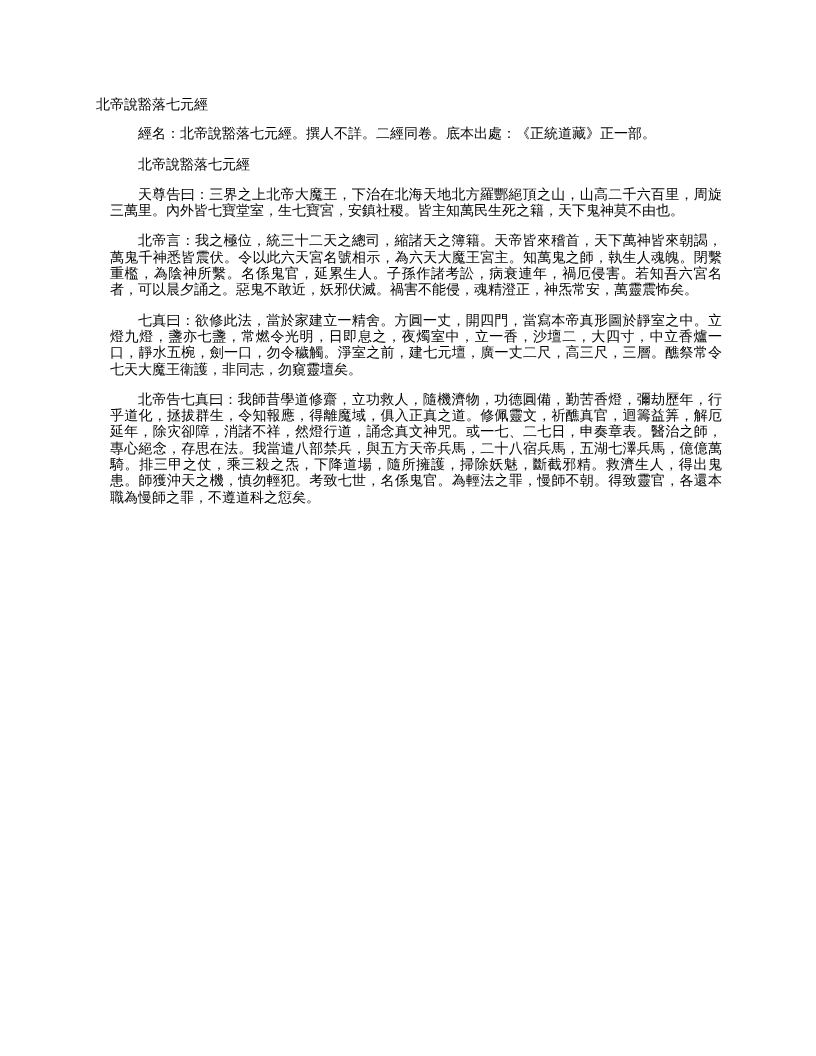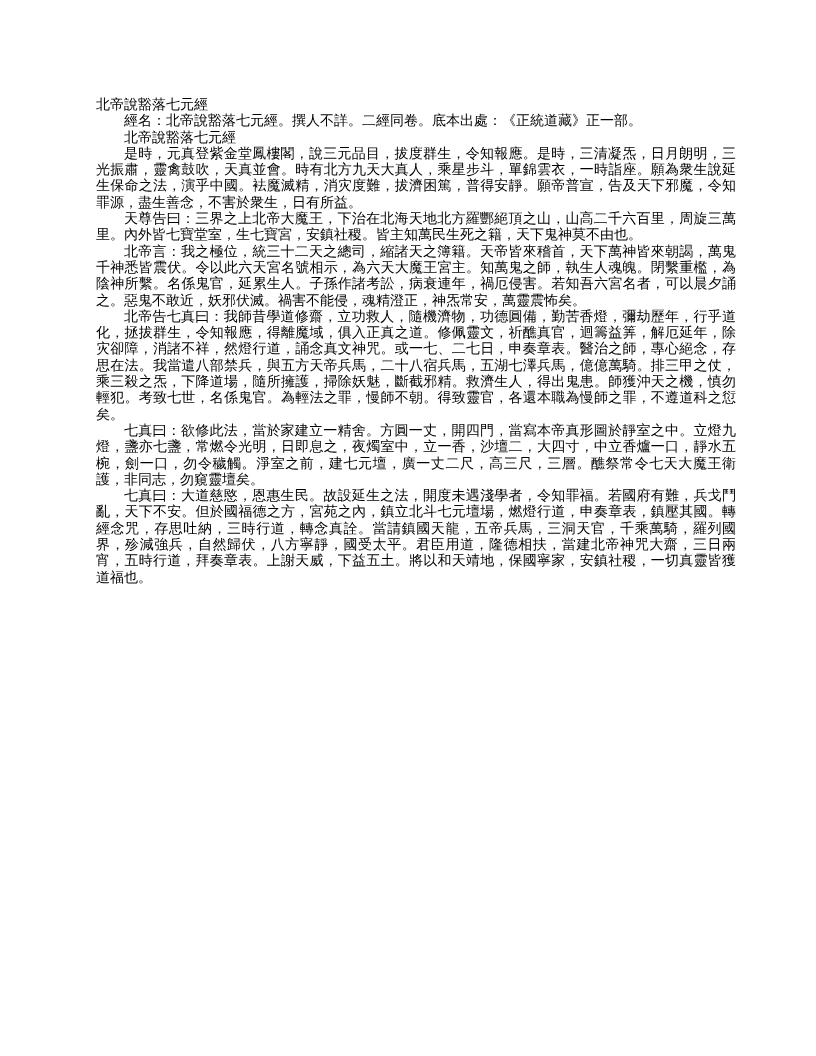--- a/index.html
+++ b/index.html
@@ -32,36 +32,35 @@
     white-space: pre-wrap;
     word-break: break-all;
   }
   .para {
     font-size: 10.5pt;
     line-height: 16.3px;
     text-align: justify;
     text-justify: inter-character;
     text-indent: 2em;
     word-break: break-all;
-    margin: 0;
+    margin: 14px;
+    font-family: Liberation Serif, serif;
   }
 </style>
 </head>
 <body>
 
 <div class="page">
   <div class="doc-body">
 
     <div class="line-title">北帝說豁落七元經</div>
 
     <p class="para">經名：北帝說豁落七元經。撰人不詳。二經同卷。底本出處：《正統道藏》正一部。</p>
 
     <p class="para">北帝說豁落七元經</p>
 
-    <p class="para">是時，元真登紫金堂鳳樓閣，說三元品目，拔度群生，令知報應。是時，三清凝炁，日月朗明，三光振肅，靈禽鼓吹，天真並會。時有北方九天大真人，乘星步斗，單錦雲衣，一時詣座。願為衆生說延生保命之法，演乎中國。袪魔滅精，消灾度難，拔濟困篤，普得安靜。願帝普宣，告及天下邪魔，令知罪源，盡生善念，不害於衆生，日有所益。</p>
     <p class="para">天尊告曰：三界之上北帝大魔王，下治在北海天地北方羅酆絕頂之山，山高二千六百里，周旋三萬里。內外皆七寶堂室，生七寶宮，安鎮社稷。皆主知萬民生死之籍，天下鬼神莫不由也。</p>
     <p class="para">北帝言：我之極位，統三十二天之總司，縮諸天之簿籍。天帝皆來稽首，天下萬神皆來朝謁，萬鬼千神悉皆震伏。令以此六天宮名號相示，為六天大魔王宮主。知萬鬼之師，執生人魂魄。閉繫重檻，為陰神所繫。名係鬼官，延累生人。子孫作諸考訟，病衰連年，禍厄侵害。若知吾六宮名者，可以晨夕誦之。惡鬼不敢近，妖邪伏滅。禍害不能侵，魂精澄正，神炁常安，萬靈震怖矣。</p>
+    <p class="para">七真曰：欲修此法，當於家建立一精舍。方圓一丈，開四門，當寫本帝真形圖於靜室之中。立燈九燈，盞亦七盞，常燃令光明，日即息之，夜燭室中，立一香，沙壇二，大四寸，中立香爐一口，靜水五椀，劍一口，勿令穢觸。淨室之前，建七元壇，廣一丈二尺，高三尺，三層。醮祭常令七天大魔王衛護，非同志，勿窺靈壇矣。</p>
     <p class="para">北帝告七真曰：我師昔學道修齋，立功救人，隨機濟物，功德圓備，勤苦香燈，彌劫歷年，行乎道化，拯拔群生，令知報應，得離魔域，俱入正真之道。修佩靈文，祈醮真官，迴籌益筭，解厄延年，除灾卻障，消諸不祥，然燈行道，誦念真文神咒。或一七、二七日，申奏章表。醫治之師，專心絕念，存思在法。我當遣八部禁兵，與五方天帝兵馬，二十八宿兵馬，五湖七澤兵馬，億億萬騎。排三甲之仗，乘三殺之炁，下降道場，隨所擁護，掃除妖魅，斷截邪精。救濟生人，得出鬼患。師獲沖天之機，慎勿輕犯。考致七世，名係鬼官。為輕法之罪，慢師不朝。得致靈官，各還本職為慢師之罪，不遵道科之愆矣。</p>
-    <p class="para">七真曰：欲修此法，當於家建立一精舍。方圓一丈，開四門，當寫本帝真形圖於靜室之中。立燈九燈，盞亦七盞，常燃令光明，日即息之，夜燭室中，立一香，沙壇二，大四寸，中立香爐一口，靜水五椀，劍一口，勿令穢觸。淨室之前，建七元壇，廣一丈二尺，高三尺，三層。醮祭常令七天大魔王衛護，非同志，勿窺靈壇矣。</p>
-    <p class="para">七真曰：大道慈愍，恩惠生民。故設延生之法，開度未遇淺學者，令知罪福。若國府有難，兵戈鬥亂，天下不安。但於國福德之方，宮苑之內，鎮立北斗七元壇場，燃燈行道，申奏章表，鎮壓其國。轉經念咒，存思吐納，三時行道，轉念真詮。當請鎮國天龍，五帝兵馬，三洞天官，千乘萬騎，羅列國界，殄減強兵，自然歸伏，八方寧靜，國受太平。君臣用道，隆德相扶，當建北帝神咒大齋，三日兩宵，五時行道，拜奏章表。上謝天威，下益五土。將以和天靖地，保國寧家，安鎮社稷，一切真靈皆獲道福也。</p>
 
   </div>
 </div>
 
 </body></html>

